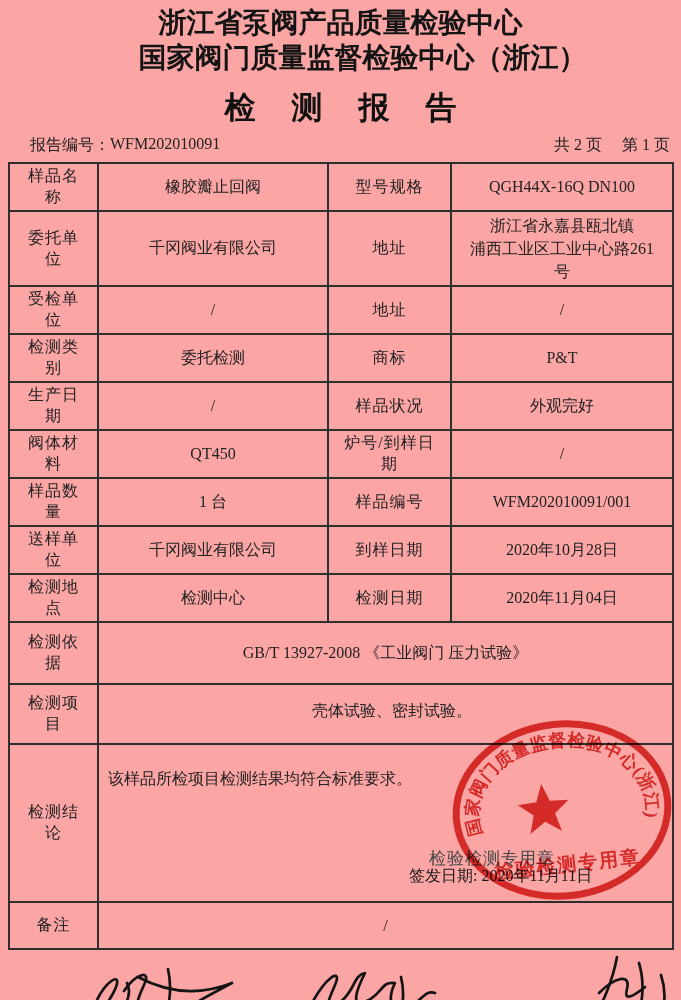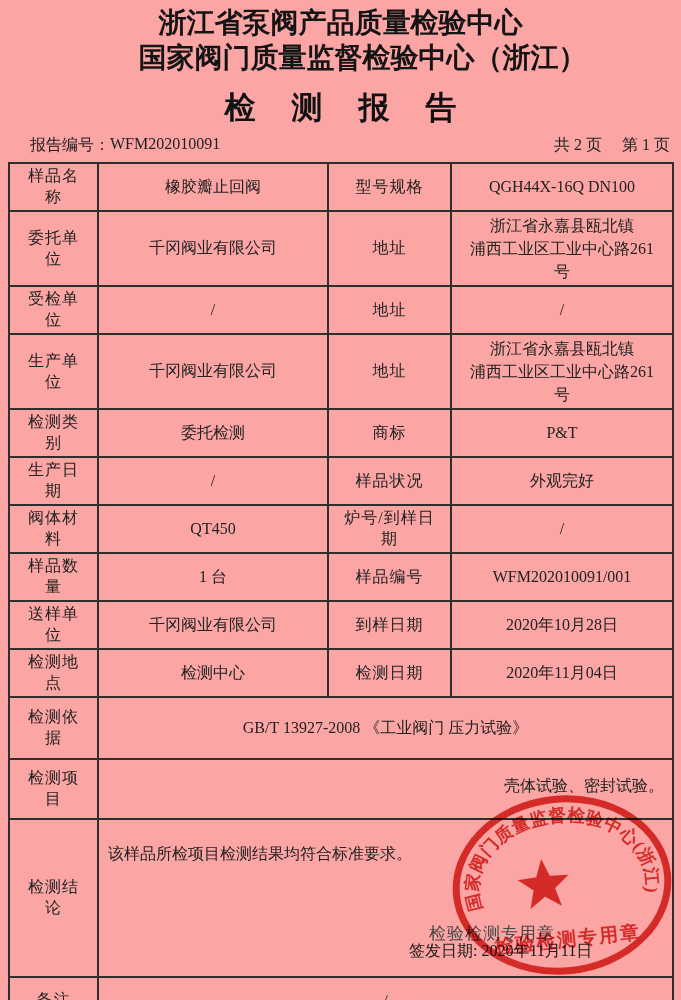--- a/index.html
+++ b/index.html
@@ -16,21 +16,21 @@
     font-weight:bold; font-size:31px; color:#111; margin-top:13px;
     letter-spacing:36px; text-indent:36px; }
   .meta-row { display:flex; justify-content:space-between; align-items:flex-end;
     padding:6px 11px 3px 30px; font-size:16px; color:#222; }
   .meta-left { display:flex; }
   table.report { border-collapse:collapse; table-layout:fixed; width:664px; margin:3px 0 0 8px; }
   td { border:2px solid #2e2e2e; font-size:16px; text-align:center;
     vertical-align:middle; padding:2px 12px; color:#222; overflow:visible; }
   td.lbl { letter-spacing:1px; }
   td.val-pre { white-space:pre-line; line-height:23px; }
-  td.left-top { text-align:right; vertical-align:top; padding:16px 8px 4px 21px;margin-left:30px; }
+  td.left-top { text-align:center; vertical-align:top; padding:16px 8px 4px 21px;margin-left:30px; }
   tr.h45{height:45px} tr.h55{height:55px} tr.h44{height:44px} tr.h46{height:46px}
   tr.h48{height:48px} tr.h49{height:34px} tr.h62{height:62px} tr.h60{height:60px}
   tr.h158{height:158px} tr.h47{height:47px}
   td.concl { position:relative; text-align:left; vertical-align:top; padding:24px 8px 4px 9px; }
   .stamp-under-text { position:absolute; left:330px; top:102px; font-size:17px;
     color:#474747; letter-spacing:1px; z-index:1; }
   .issue-date { position:absolute; left:310px; top:121px; font-size:16px; color:#1a1a1a; z-index:2; }
   .stamp-svg { position:absolute; left:347px; top:-31px; width:232px; height:192px;
     z-index:5; mix-blend-mode:multiply; opacity:0.93; }
   .footer { position:relative; height:66px; margin-top:9px; font-size:16px; }
@@ -73,27 +73,20 @@
       <td>千冈阀业有限公司</td>
       <td class="lbl">地址</td>
       <td class="val-pre">浙江省永嘉县瓯北镇
 浦西工业区工业中心路261号</td>
     </tr>
     <tr class="h44">
       <td class="lbl">受检单位</td>
       <td>/</td>
       <td class="lbl">地址</td>
       <td>/</td>
-    </tr>
-    <tr class="h46">
-      <td class="lbl">生产单位</td>
-      <td>千冈阀业有限公司</td>
-      <td class="lbl">地址</td>
-      <td class="val-pre">浙江省永嘉县瓯北镇
-浦西工业区工业中心路261号</td>
     </tr>
     <tr class="h44">
       <td class="lbl">检测类别</td>
       <td>委托检测</td>
       <td class="lbl">商标</td>
       <td>P&amp;T</td>
     </tr>
     <tr class="h44">
       <td class="lbl">生产日期</td>
       <td>/</td>

